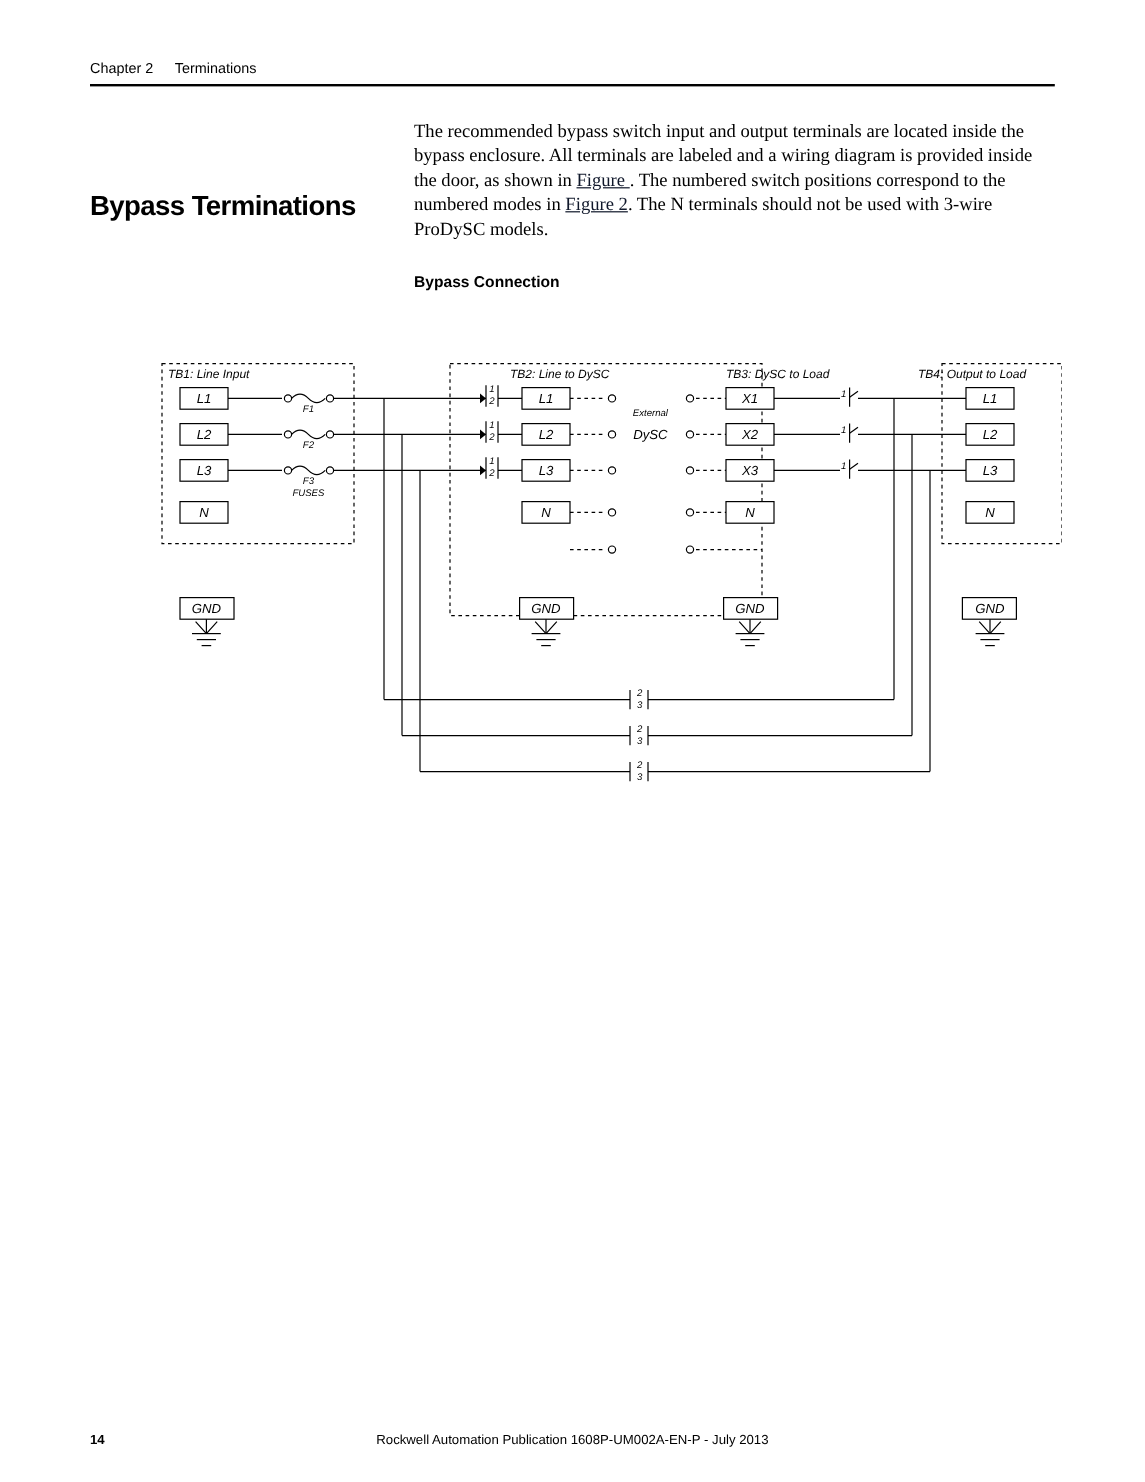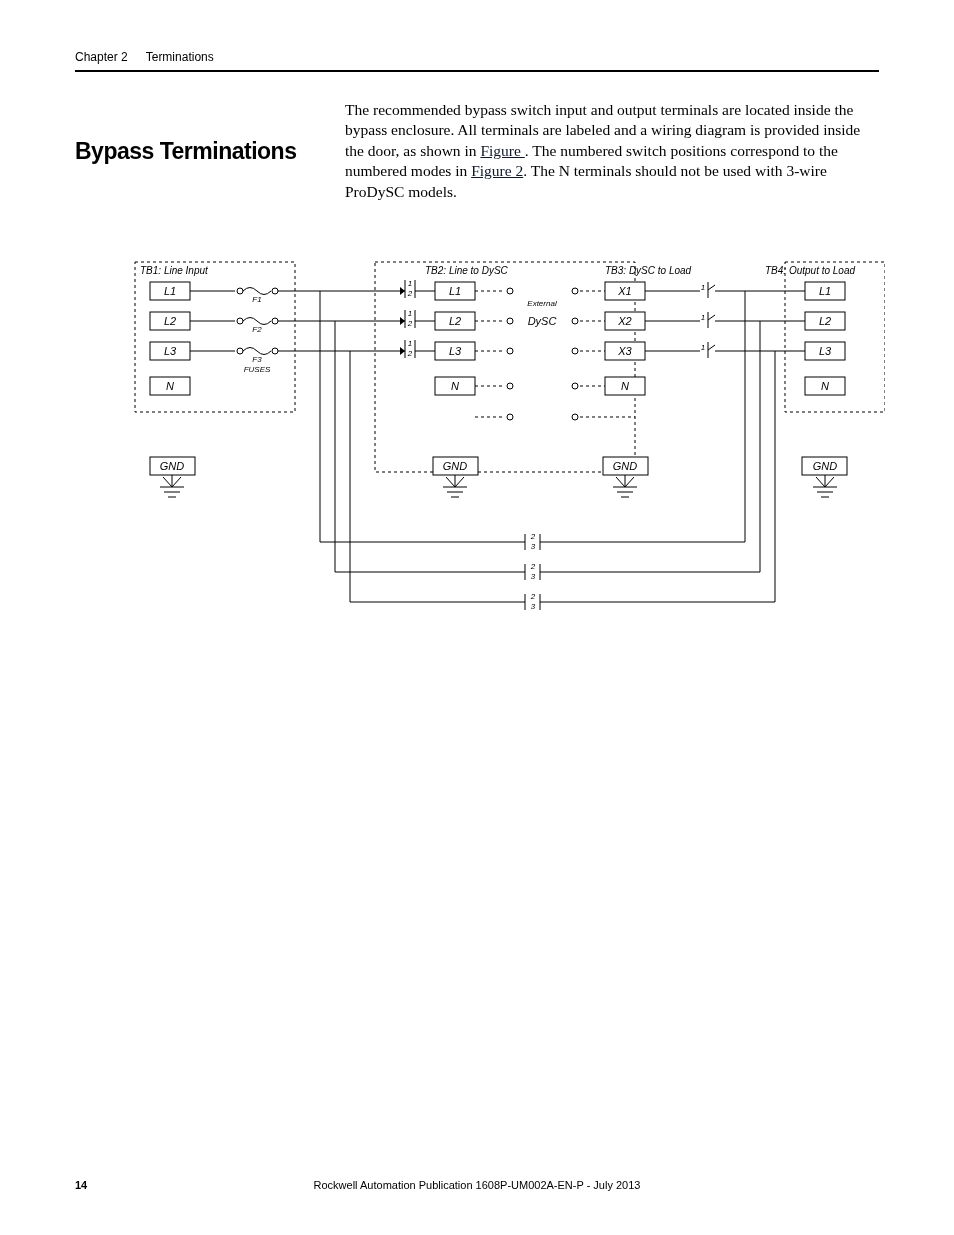--- a/index.html
+++ b/index.html
@@ -56,21 +56,21 @@
     font-size: 13px;
     margin-top: 24px;
   }
   .diagram-wrap {
     margin-top: 50px;
     margin-left: 30px;
     font-style: italic;
   }
   .footer {
     position: absolute;
-    bottom: 44px;
+    bottom: 29px;
     left: 75px;
     right: 75px;
     font-family: Arial, Helvetica, sans-serif;
     font-size: 11px;
   }
   .footer .pagenum {
     font-weight: bold;
     position: absolute;
     left: 0;
   }
@@ -91,20 +91,21 @@
 
 <div class="page">
   <div class="header">
     <span class="chapter-label">Chapter 2</span><span>Terminations</span>
   </div>
 
   <div class="content-row">
     <div class="section-title">Bypass Terminations</div>
     <div class="body-text">
       <span>The recommended bypass switch input and output terminals are located inside the bypass enclosure. All terminals are labeled and a wiring diagram is provided inside the door, as shown in </span><a href="#">Figure </a><span>. The numbered switch positions correspond to the numbered modes in </span><a href="#">Figure 2</a><span>. The N terminals should not be used with 3-wire ProDySC models.</span>
+      <div class="figure-caption">Bypass Connection</div>
     </div>
   </div>
 
   <div class="diagram-wrap">
     <svg width="780" height="420" viewBox="0 0 780 420">
 
       <rect x="30" y="10" width="160" height="150" class="dashline"></rect>
       <rect x="270" y="10" width="260" height="210" class="dashline"></rect>
       <rect x="680" y="10" width="100" height="150" class="dashline"></rect>
 

